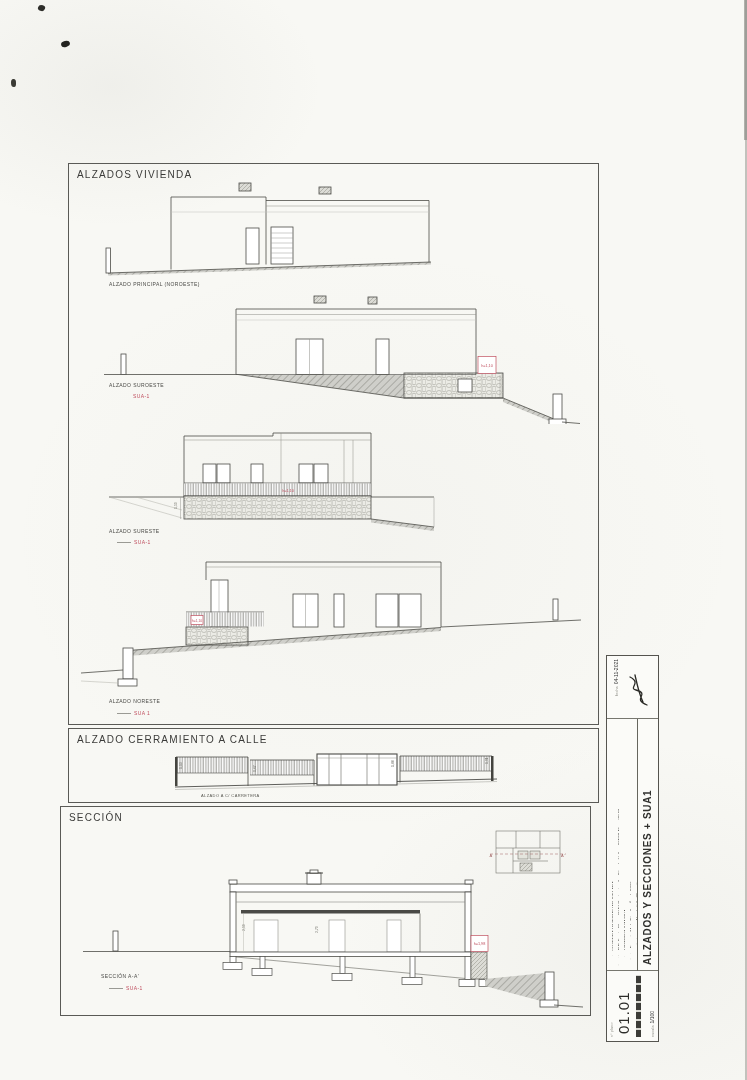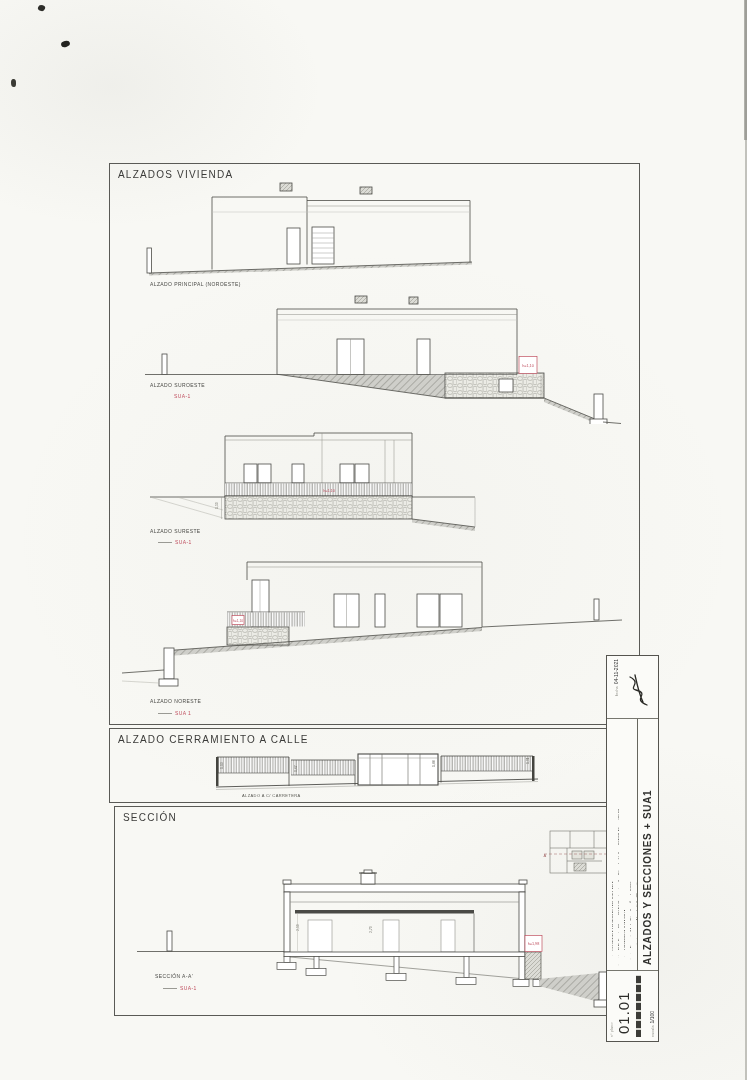--- a/index.html
+++ b/index.html
@@ -12,24 +12,24 @@
       radial-gradient(ellipse 520px 420px at 50% 50%, rgba(160,160,150,0.05), transparent 70%);
     font-family:"Liberation Sans", sans-serif;color:#3c3c3a;
   }
   .speck{position:absolute;z-index:5;}
   .s1{left:38px;top:5px;width:7px;height:6px;background:#2e2e2a;border-radius:60% 40% 55% 45%;transform:rotate(20deg);}
   .s2{left:61px;top:41px;width:9px;height:6px;background:#232320;border-radius:50%;transform:rotate(-15deg);}
   .s3{left:11px;top:79px;width:5px;height:8px;background:#3a3a34;border-radius:50% 50% 40% 60%;}
   .edge-right{position:absolute;right:0;top:0;width:2px;height:1080px;background:#c2c2bc;}
   .edge-right-dark{position:absolute;right:0;top:0;width:3px;height:140px;background:#8a8a84;opacity:.65;}
 
-  .frame{position:absolute;border:1px solid #5a5a56;background:transparent;margin-left:41px;}
+  .frame{position:absolute;border:1px solid #5a5a56;background:transparent;}
   .frame-alzados{left:68px;top:163px;width:529px;height:560px;}
   .frame-cerr{left:68px;top:728px;width:529px;height:73px;}
-  .frame-sec{left:73px;top:806px;width:529px;height:208px;text-decoration:underline;}
+  .frame-sec{left:60px;top:806px;width:529px;height:208px;text-decoration:underline;}
   .frame-title{position:absolute;left:8px;top:5px;font-size:10px;letter-spacing:1.2px;color:#3b3b39;}
   .draw{position:absolute;}
   .e1{left:27px;top:12px;}
   .e2{left:27px;top:127px;}
   .e3{left:27px;top:262px;}
   .e4{left:12px;top:393px;}
   .fencesvg{left:102px;top:20px;}
   .plankey{left:427px;top:17px;}
   .secsvg{left:12px;top:62px;}
   .lbl{position:absolute;font-size:5px;letter-spacing:.4px;color:#4a4a46;z-index:2;white-space:nowrap;}

